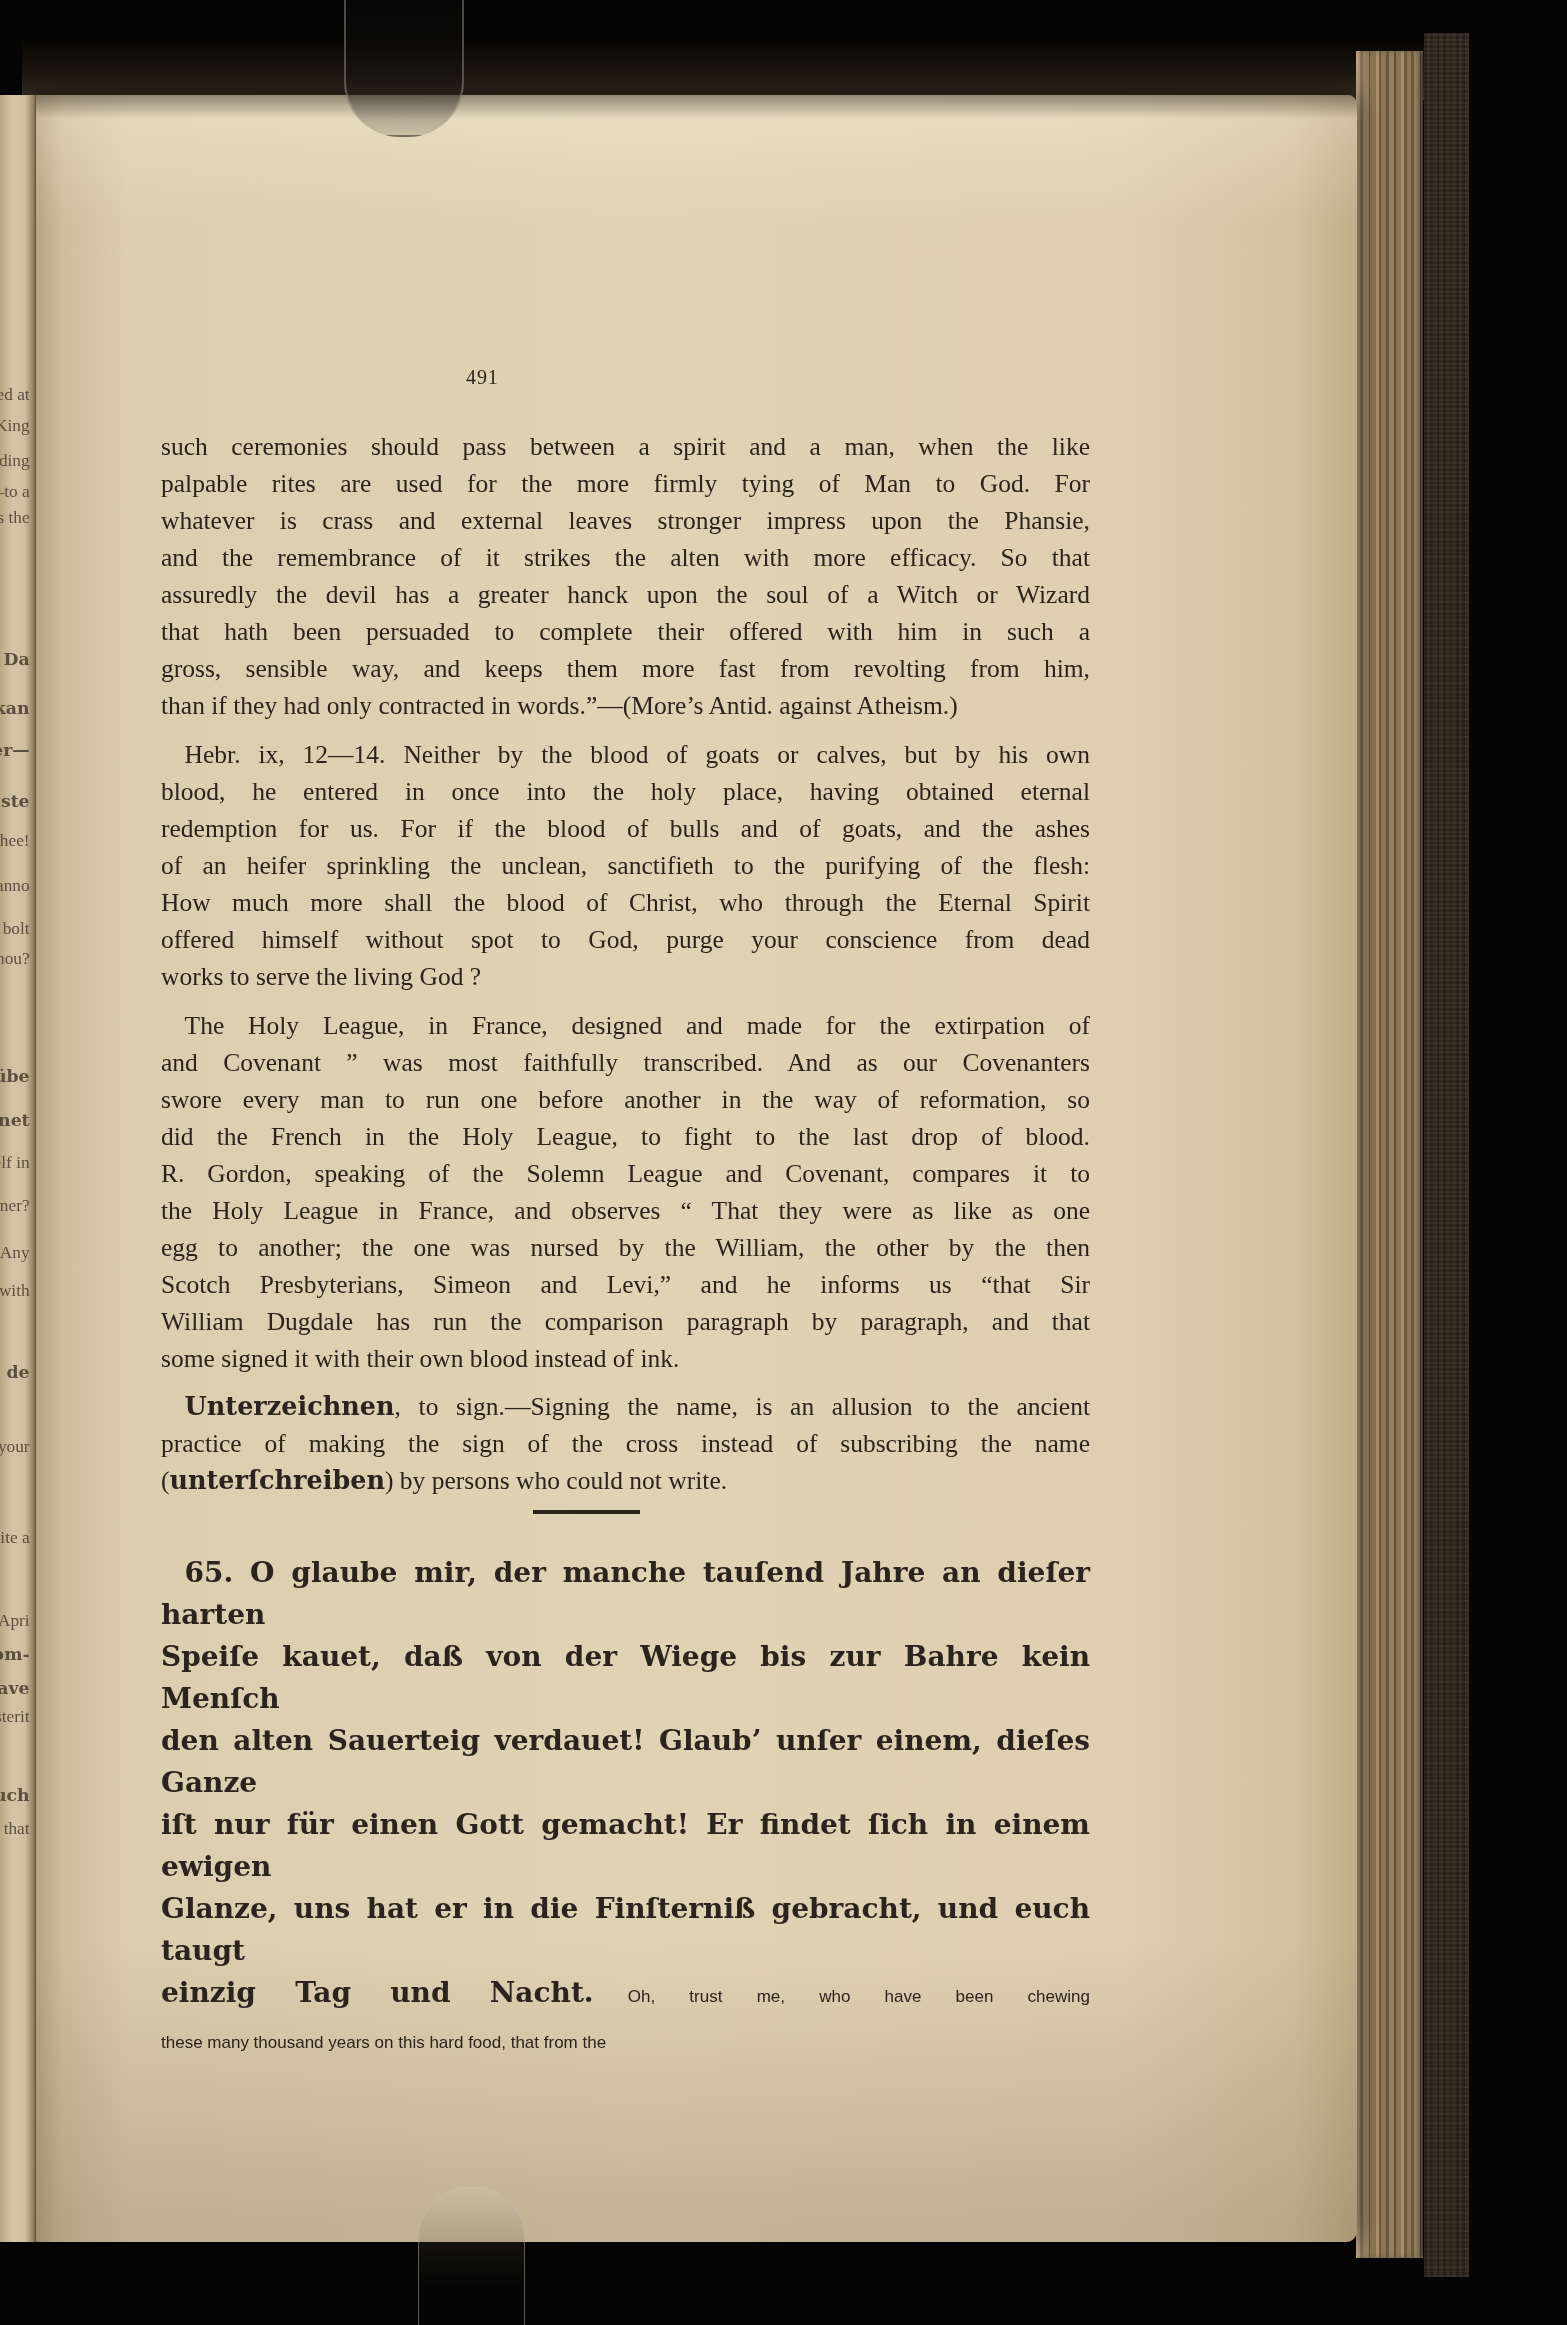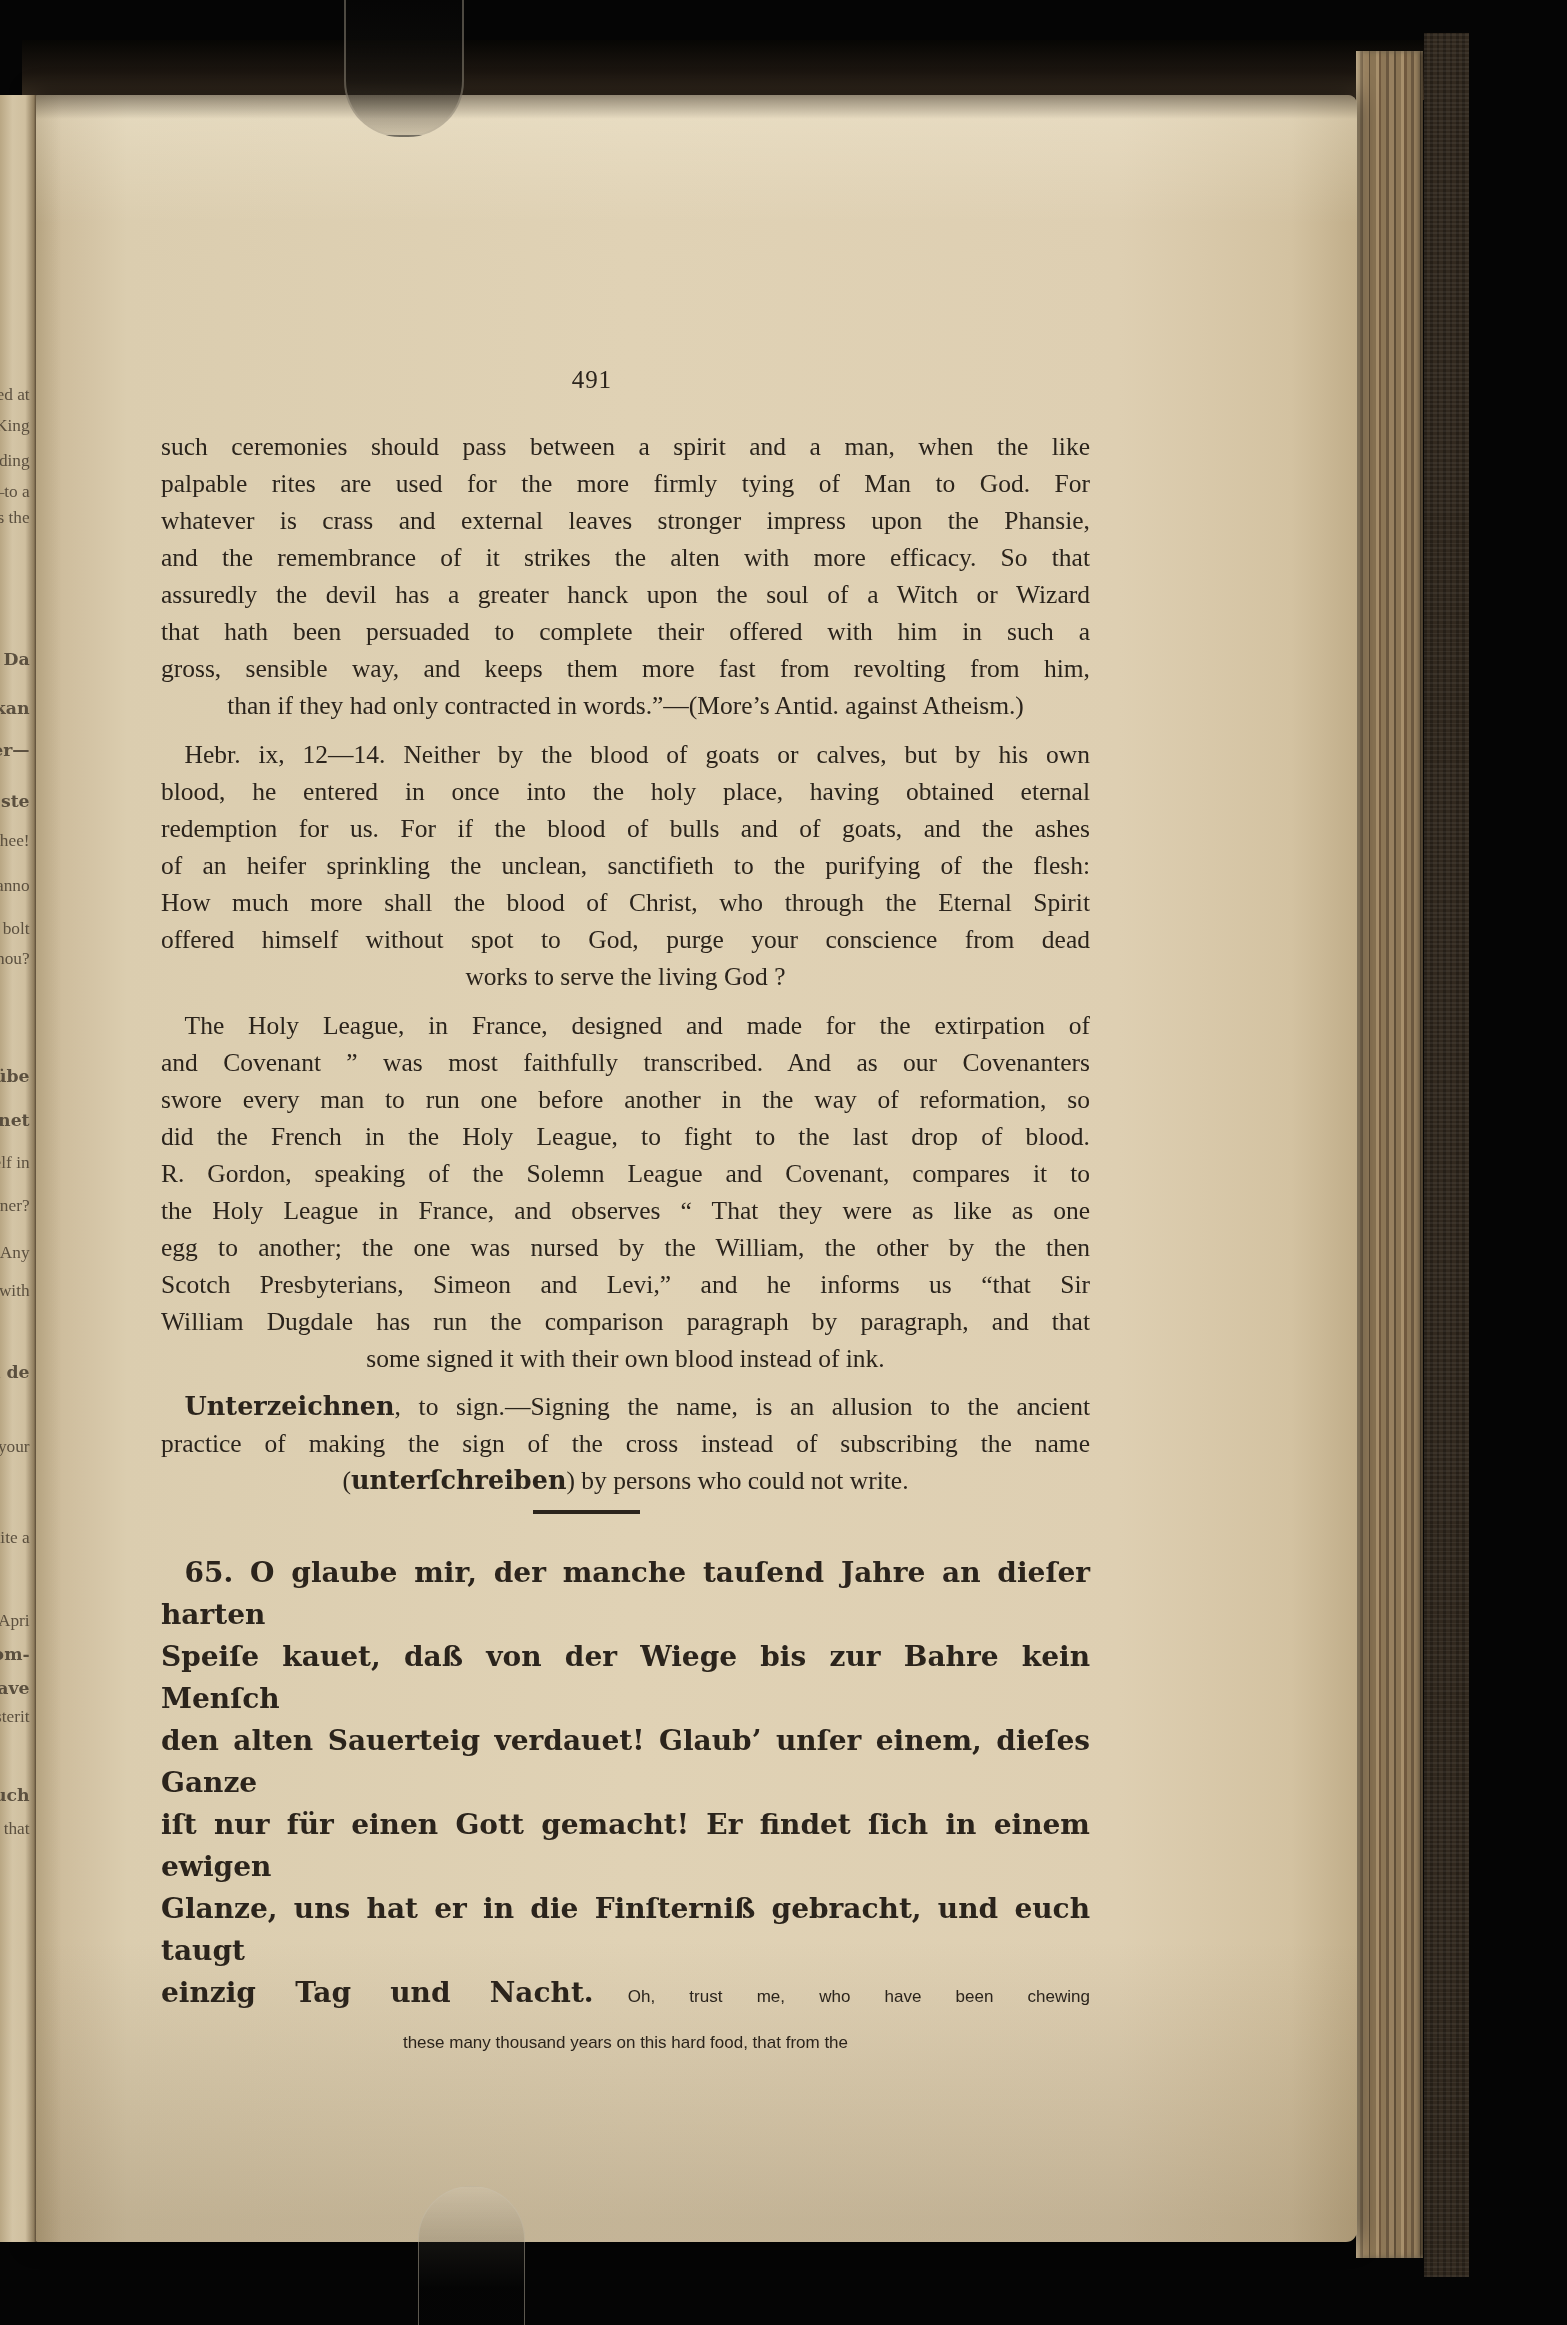--- a/index.html
+++ b/index.html
@@ -33,31 +33,31 @@
       linear-gradient(90deg,#b5a380 0%,#cebd9d 2%,#dbcdaf 7%,#e0d2b5 45%,#decfb2 82%,#d3c2a1 95%,#c0ad89 100%);
     border-radius:2.7px 9px 11px 2.7px;
     box-shadow:0 0 23.6px rgba(0,0,0,.6);
   }
   .page::before{ 
     content:"";position:absolute;left:0;top:0;width:100%;height:23.6px;
     background:linear-gradient(180deg,rgba(40,30,18,.45),rgba(40,30,18,0));
     border-radius:2.7px 9px 0 0;
   }
   .page-number{
-    position:absolute;left:468px;top:271px;width:109px;text-align:right;
-    font-size:25px;color:#2b241c;letter-spacing:0.9px;
+    position:absolute;left:431px;top:271px;width:109px;text-align:left;
+    font-size:20px;color:#2b241c;letter-spacing:0.9px;
   }
   .page-text{
     position:absolute;left:126px;top:333px;width:929px;color:#2b241c;
   }
   .par{margin:11.8px 0 0 0;}
   .par:first-child{margin-top:0;}
   .body-par{font-size:25.5px;line-height:37px;}
   .german-par{font-family:"DejaVu Serif",serif;font-weight:700;font-size:28px;line-height:42px;}
-  .line{text-align:center;}
+  .line{text-align:left;}
   .line.jl{text-align:justify;text-align-last:justify;}
   .line.ind{text-indent:23.6px;}
   .it{}
   .fr{font-family:"DejaVu Serif",serif;font-weight:700;}
   .german-par .rom{font-family:Liberation Sans, sans-serif;font-weight:400;font-size:17px;}
   .divider{
     width:107px;height:3.6px;background:#2b241c;margin:11px 0 38px 372px;
   }
   
   .fore-edge{

